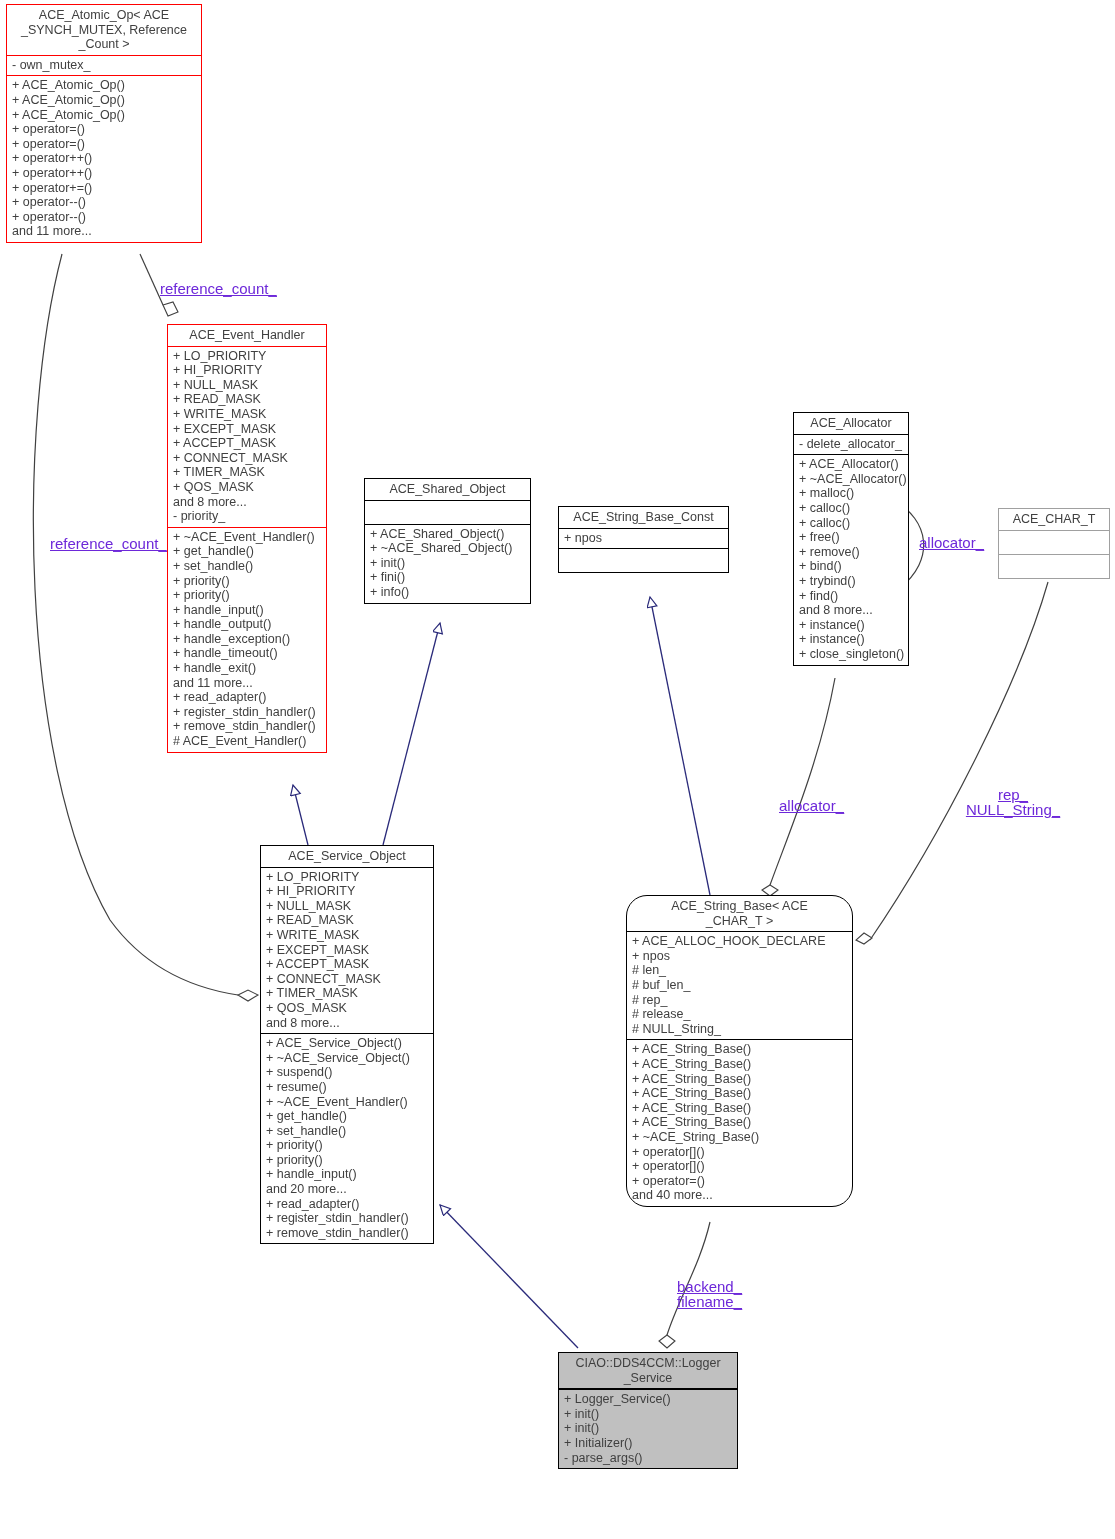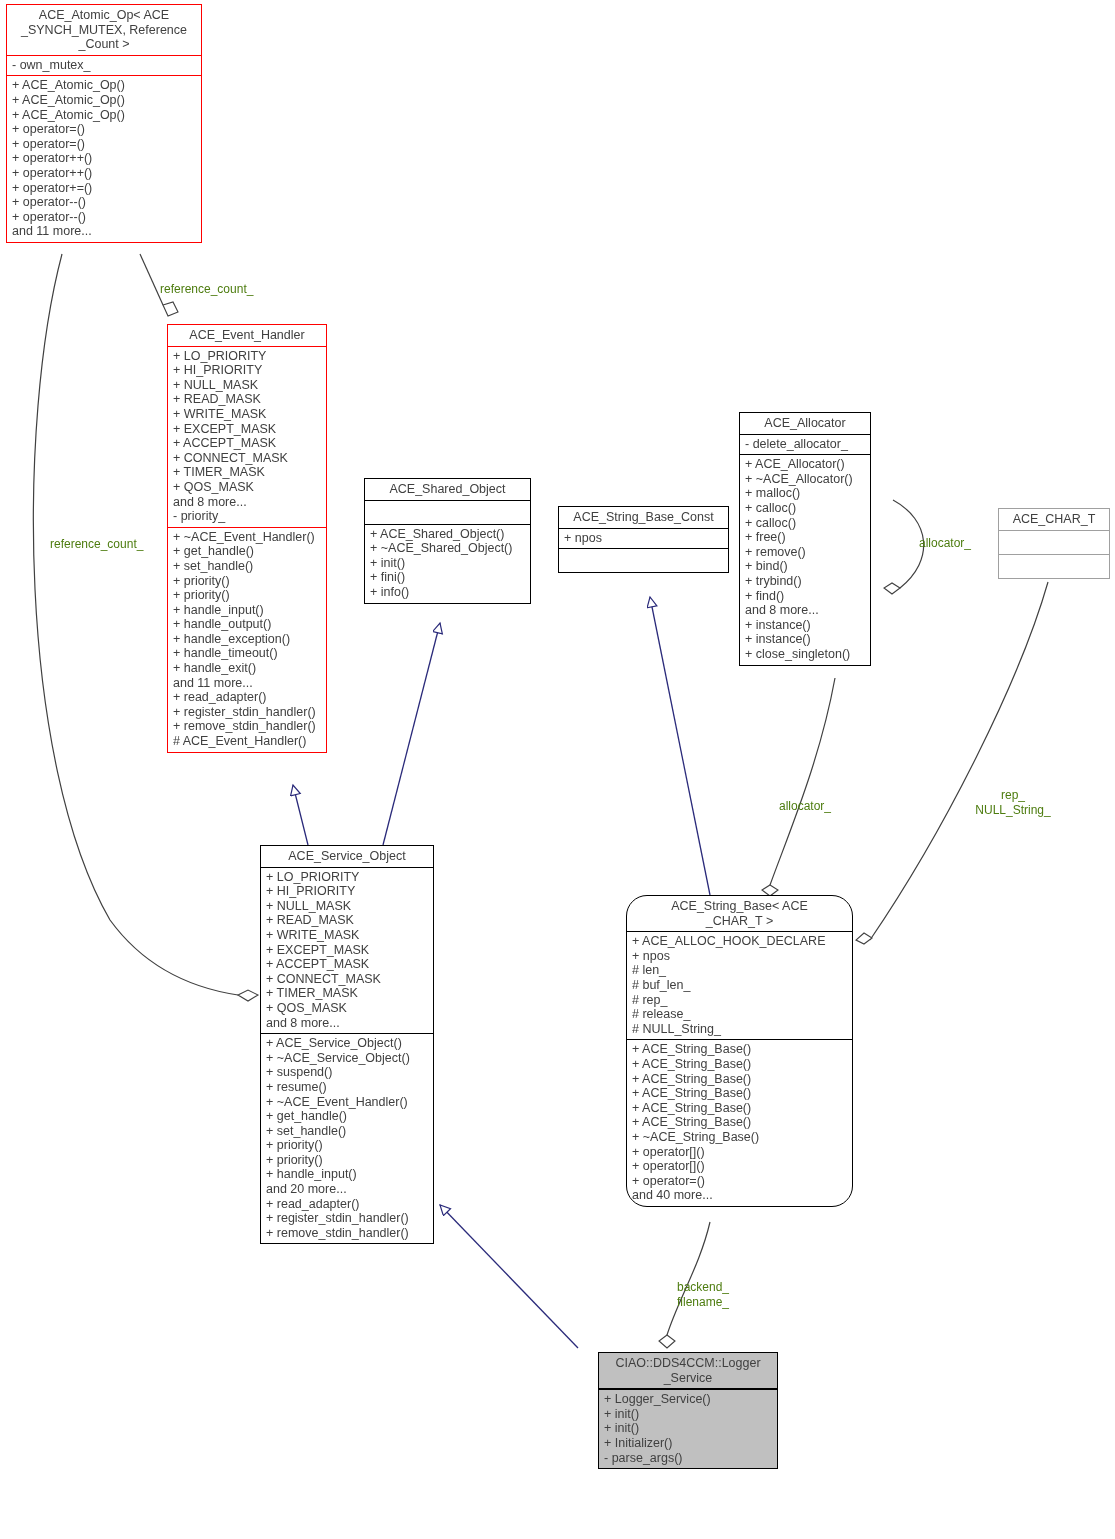--- a/index.html
+++ b/index.html
@@ -29,21 +29,21 @@
     box-sizing: border-box;
     background: #ffffff;
     border: 1px solid #000000;
     font-size: 12.5px;
     line-height: 14.6px;
     color: #404040;
     z-index: 5;
   }
   .node.red { border-color: #ff0000; }
   .node.gray-border { border-color: #a0a0a0; }
-  .node.filled { background: #c0c0c0; margin-left: 40px; }
+  .node.filled { background: #c0c0c0; }
   .node .title {
     text-align: center;
     padding: 3px 4px 3px 4px;
     white-space: pre-line;
   }
   .node .sep {
     border-top: 1px solid #000000;
   }
   .node.red .sep { border-top-color: #ff0000; }
   .node.gray-border .sep { border-top-color: #a0a0a0; }
@@ -52,26 +52,27 @@
   }
   .node .compartment .row {
     white-space: pre;
   }
   .node .compartment.empty {
     min-height: 18px;
   }
   .edge-label {
     position: absolute;
     font-family: "Liberation Sans", sans-serif;
-    font-size: 12px;
+    font-size: 15px;
     line-height: 14.5px;
-    color: #4d7c0f;
+    color: #6d28d9;
     white-space: pre-line;
     z-index: 6;
     background: transparent;
+    text-decoration: underline;
   }
   .edge-label.center { text-align: center; }
 </style>
 </head>
 <body>
 
 <div id="canvas">
 
   <svg class="edges" viewBox="0 0 1115 1539">
     <defs>
@@ -185,21 +186,21 @@
   <div class="node" style="left:558px; top:506px; width:171px;">
     <div class="title">ACE_String_Base_Const</div>
     <div class="sep"></div>
     <div class="compartment">
       <div class="row">+ npos</div>
     </div>
     <div class="sep"></div>
     <div class="compartment empty"></div>
   </div>
 
-  <div class="node" style="left:739px; top:412px; width:132px;">
+  <div class="node" style="left:793px; top:412px; width:116px;">
     <div class="title">ACE_Allocator</div>
     <div class="sep"></div>
     <div class="compartment">
       <div class="row">- delete_allocator_</div>
     </div>
     <div class="sep"></div>
     <div class="compartment">
       <div class="row">+ ACE_Allocator()</div>
       <div class="row">+ ~ACE_Allocator()</div>
       <div class="row">+ malloc()</div>

